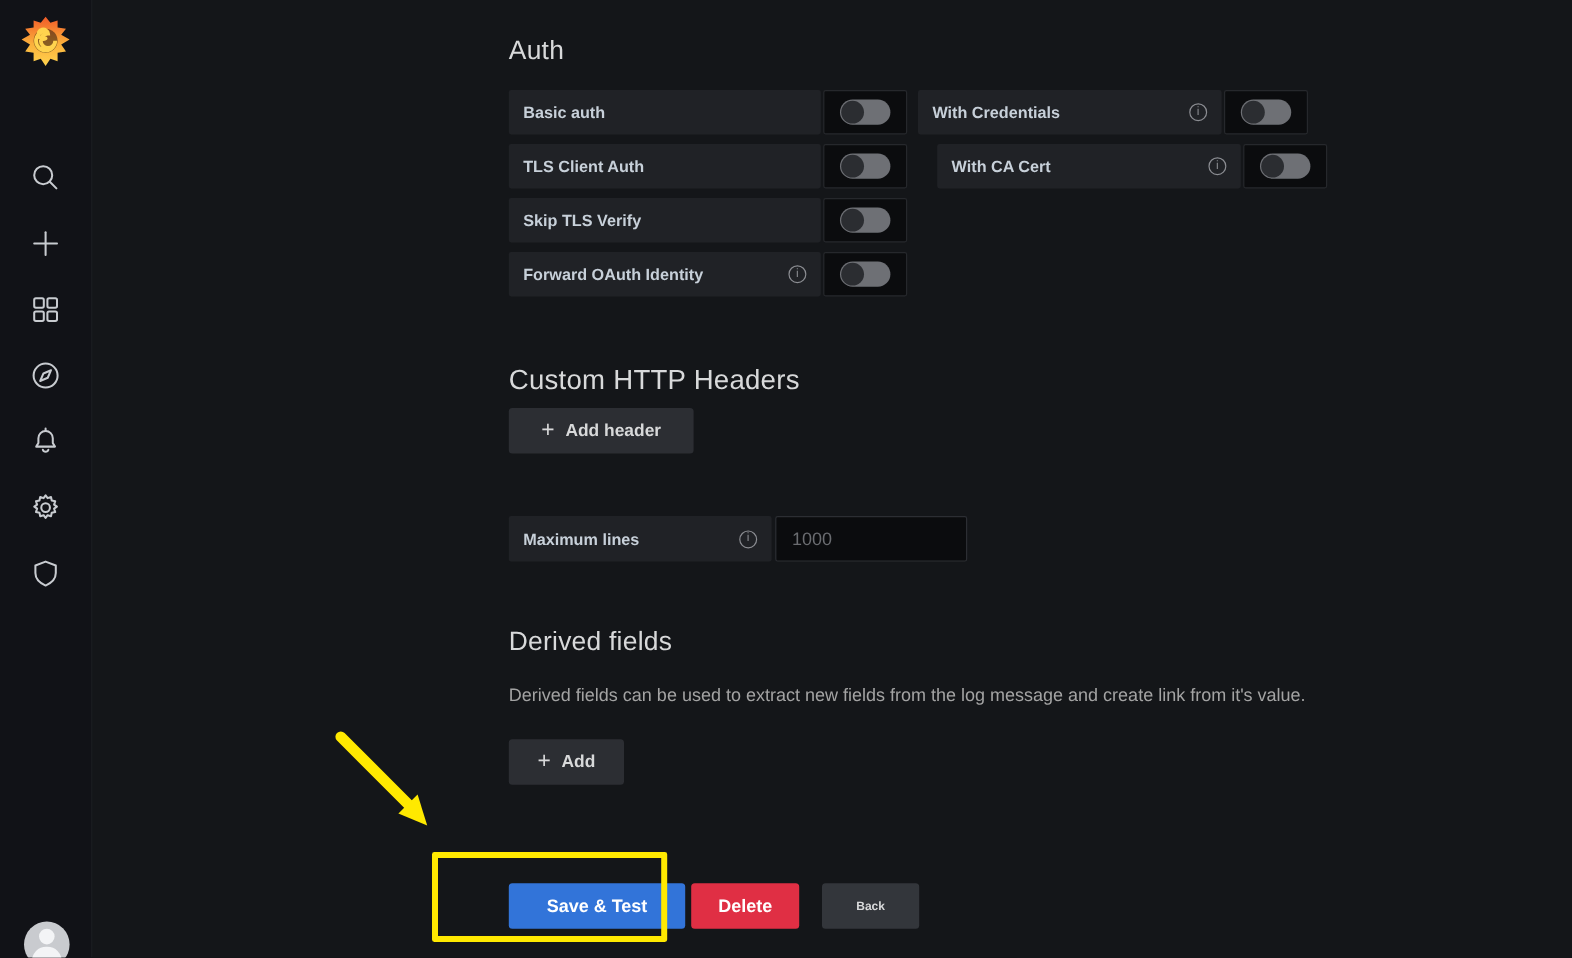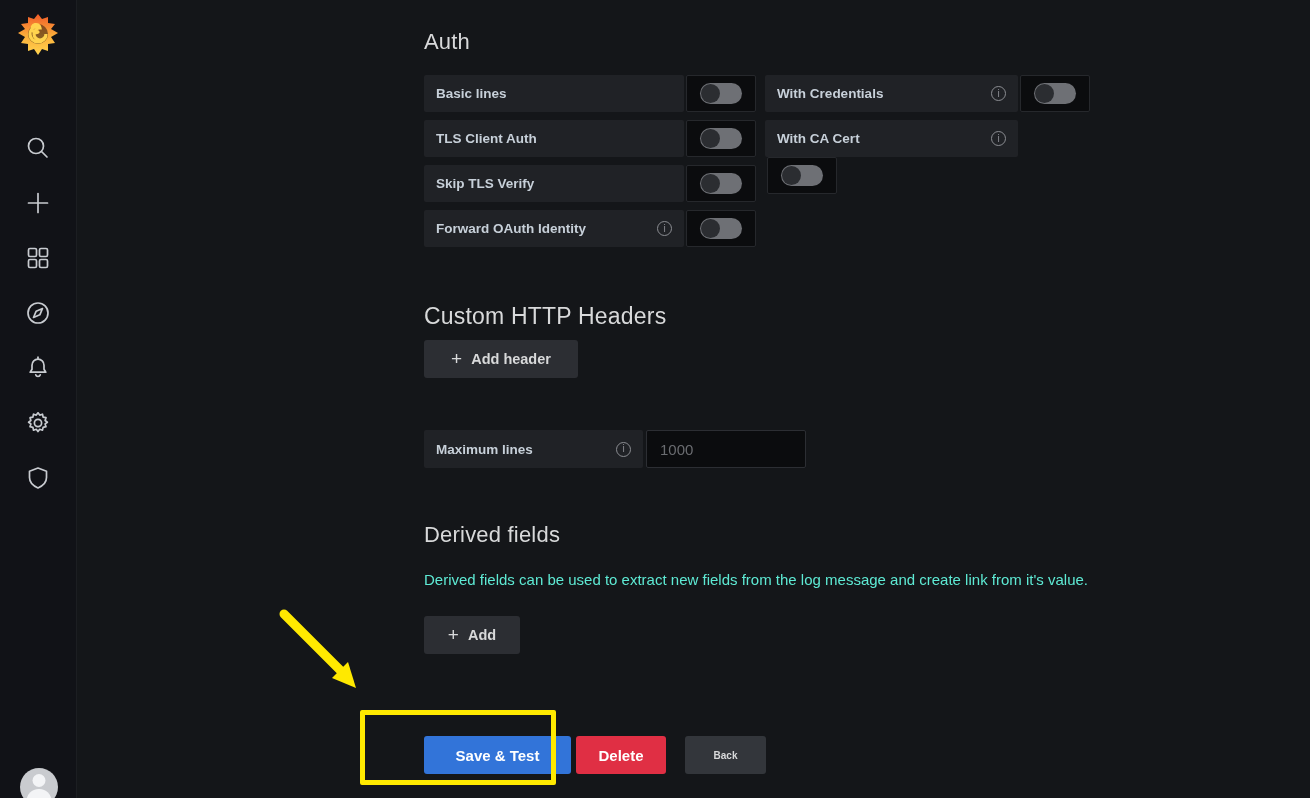--- a/index.html
+++ b/index.html
@@ -43,21 +43,21 @@
   
   .content { position: absolute; left: 77px; top: 0; width: 1233px; height: 798px; }
 
   .section-title {
     position: absolute; color: #d8d9da; font-size: 22px; font-weight: 400; letter-spacing: .2px;
   }
   #auth-title { left: 347px; top: 29px; }
   #headers-title { left: 347px; top: 303px; font-size: 23px; text-align: right; }
   #derived-title { left: 347px; top: 522px; }
   .section-desc {
-    position: absolute; left: 347px; top: 571px; color: #5eead4; font-size: 15px;
+    position: absolute; left: 347px; top: 571px; color: #a3a3a3; font-size: 15px;
   }
 
   
   .field-row { position: absolute; display: flex; align-items: stretch; }
   .field-label {
     background: #202226; display: flex; align-items: center;
     color: #c7d0d9; font-size: 13.5px; font-weight: 600;
     padding: 0 12px; height: 37px; border-radius: 2px;
   }
   .field-label .lbl { flex: 1 1 auto; white-space: nowrap; }
@@ -220,21 +220,21 @@
       <div class="avatar"></div>
     </div>
   </div>
 
   <div class="content">
 
     <h2 class="section-title" id="auth-title">Auth</h2>
 
     <div class="field-row" style="left:347px; top:75px;">
       <div class="field-label" style="width:260px;">
-        <span class="lbl">Basic lines</span>
+        <span class="lbl">Basic auth</span>
       </div>
       <div class="toggle-box">
         <span class="switch">
             <span class="knob"></span>
           </span>
       </div>
     </div>
 
     <div class="field-row" style="left:347px; top:120px;">
       <div class="field-label" style="width:260px;">
@@ -275,21 +275,21 @@
         <span class="lbl">With Credentials</span>
         <i class="info-icon">i</i>
       </div>
       <div class="toggle-box">
         <span class="switch">
             <span class="knob"></span>
           </span>
       </div>
     </div>
 
-    <div class="field-row" style="left:688px; top:120px;flex-direction:column;">
+    <div class="field-row" style="left:704px; top:120px;">
       <div class="field-label" style="width:253px;">
         <span class="lbl">With CA Cert</span>
         <i class="info-icon">i</i>
       </div>
       <div class="toggle-box">
         <span class="switch">
             <span class="knob"></span>
           </span>
       </div>
     </div>

